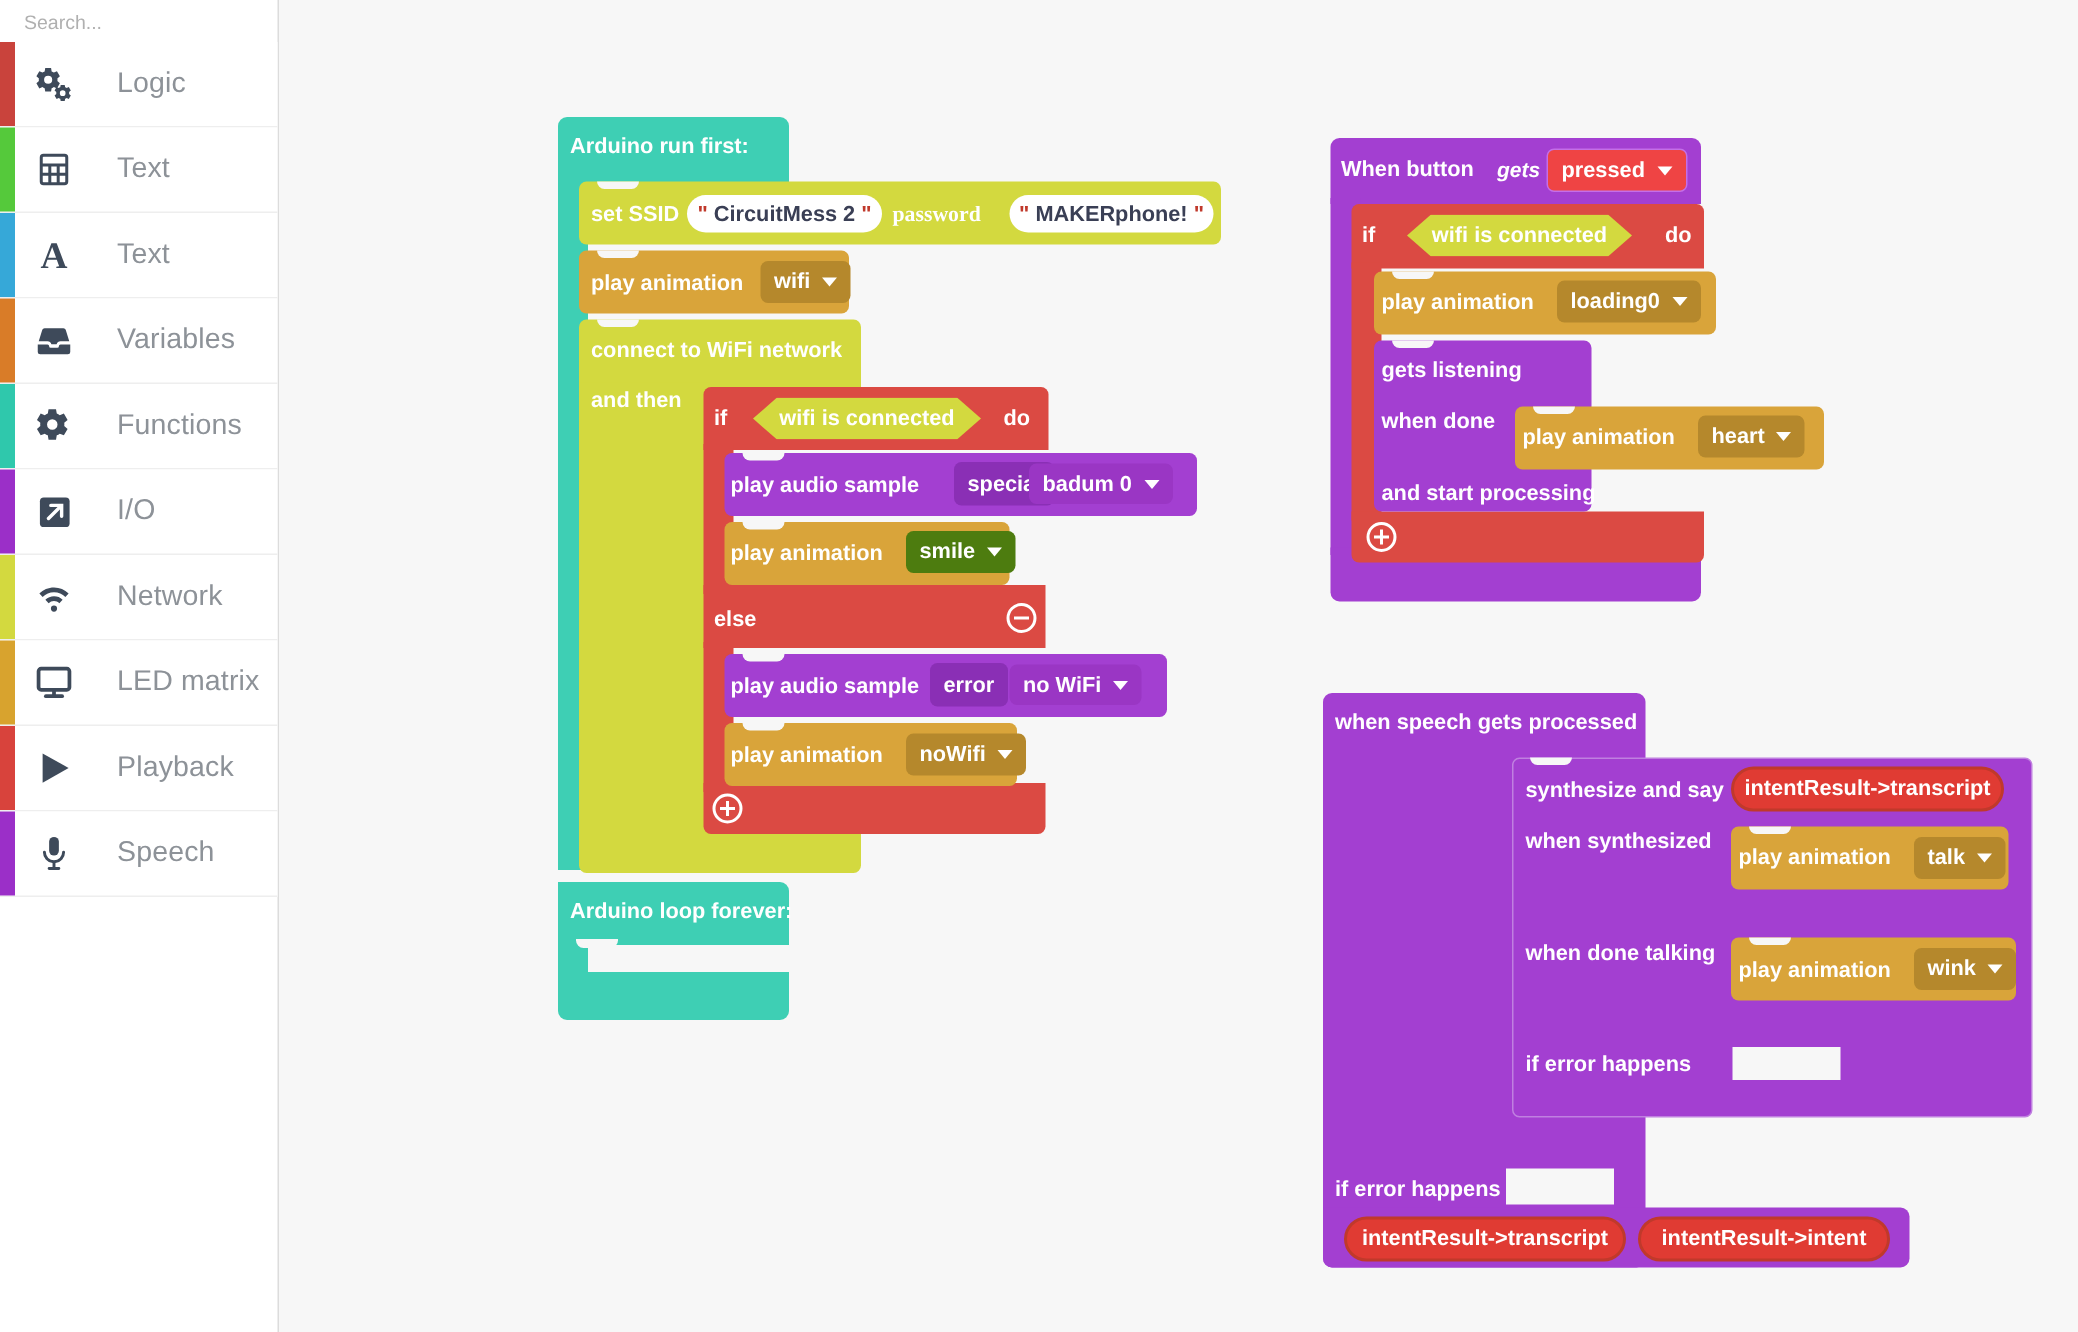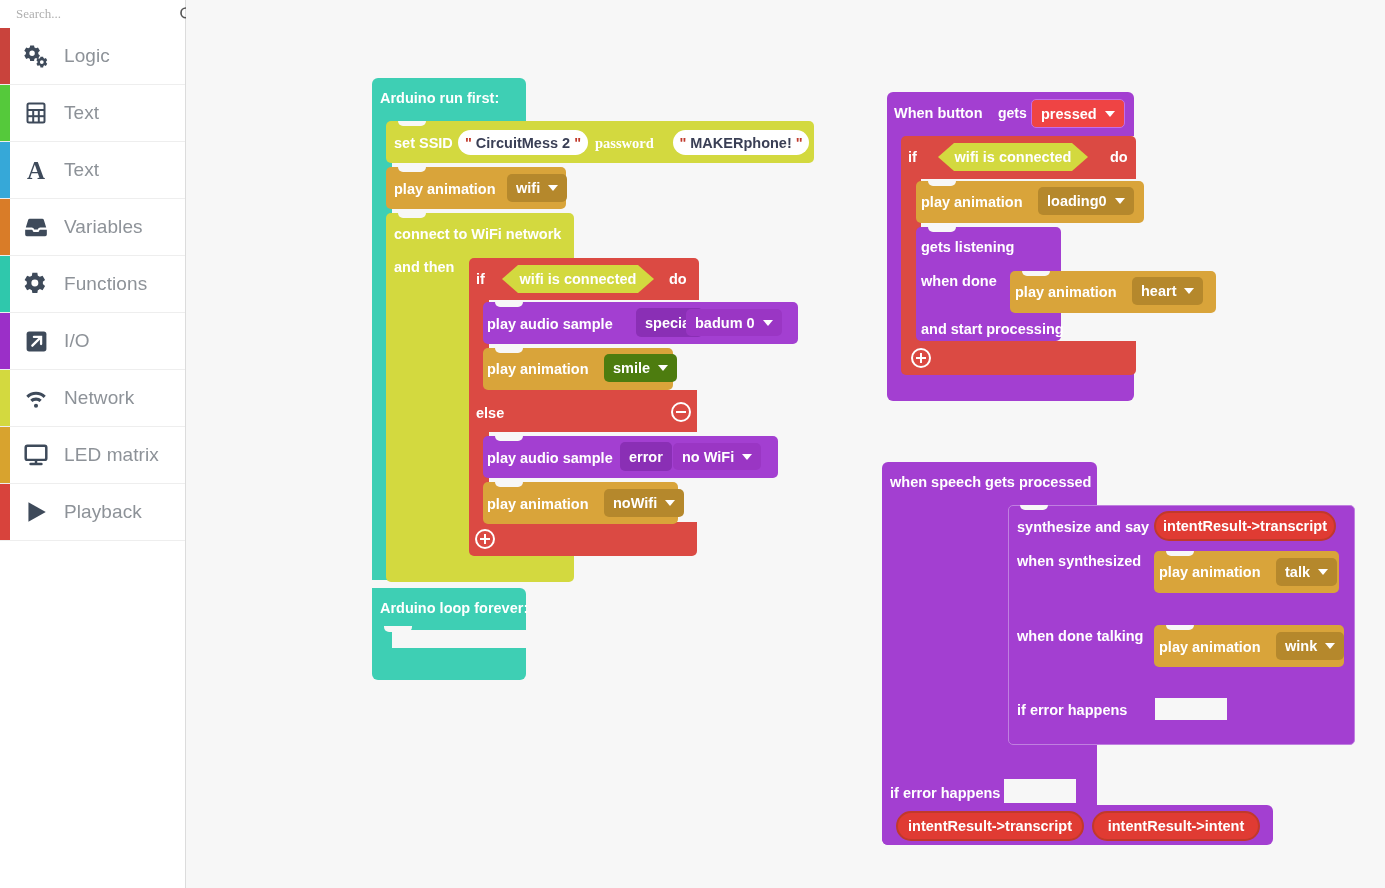--- a/index.html
+++ b/index.html
@@ -16,47 +16,47 @@
     position:absolute;left:0;top:0;width:186px;height:888px;
     background:#ffffff;border-right:1px solid #dcdcdc;
     box-sizing:border-box;
   }
   #searchbar{
     height:28px;display:flex;align-items:center;
     padding:0 12px 0 14px;box-sizing:border-box;
   }
   #searchbar input{
     border:0;outline:0;flex:1;font-size:13px;color:#9a9a9a;
-    font-family:Liberation Serif, serif;background:transparent;
+    font-family:Liberation Sans, sans-serif;background:transparent;
   }
   #searchbar input::placeholder{color:#b0b0b0;}
   .search-ico{width:18px;height:18px;color:#555;flex:0 0 auto;}
 
   .cat{
     position:relative;height:56px;display:flex;align-items:center;
     border-bottom:1px solid #eeeeee;cursor:pointer;background:#fff;
   }
   .cat .accent{position:absolute;left:0;top:0;bottom:0;width:10px;}
   .cat .ci{
     width:36px;margin-left:18px;display:flex;align-items:center;
     justify-content:center;color:#3e4a5a;flex:0 0 auto;
   }
   .cat .clabel{
-    margin-left:10px;font-size:19px;color:#8d9298;font-weight:400;
+    margin-left:24px;font-size:19px;color:#8d9298;font-weight:400;
     letter-spacing:.1px;
   }
 
   
   #canvas{position:absolute;left:186px;top:0;right:0;bottom:0;background:#f7f7f7;}
   .blk{position:absolute;box-sizing:border-box;}
   .lbl{
     position:absolute;color:#fff;font-weight:bold;font-size:14.5px;
     white-space:nowrap;font-family:"Liberation Sans", sans-serif;
   }
-  .lbl.sm{font-size:14px;}
+  .lbl.sm{font-size:14px;font-style:italic;}
   
   .dd{
     position:absolute;border-radius:5px;display:flex;align-items:center;
     padding:0 9px;color:#fff;font-weight:bold;font-size:14.5px;
     white-space:nowrap;box-sizing:border-box;cursor:pointer;
   }
   .dd .car{
     display:inline-block;margin-left:8px;width:0;height:0;
     border-left:5px solid transparent;border-right:5px solid transparent;
     border-top:6px solid #fff;
@@ -199,20 +199,30 @@
         <div class="clabel">LED matrix</div>
       </div>
       <div class="cat">
         <div class="accent" style="background: rgb(216, 67, 60);"></div>
         <div class="ci">
           <svg viewBox="0 0 24 24" width="26" height="26" fill="currentColor">
             <polygon points="5,3 21,12 5,21"></polygon>
           </svg>
         </div>
         <div class="clabel">Playback</div>
+      </div>
+      <div class="cat">
+        <div class="accent" style="background: rgb(155, 47, 200);"></div>
+        <div class="ci">
+          <svg viewBox="0 0 24 24" width="26" height="26" fill="currentColor">
+            <rect x="9" y="1.8" width="6" height="11.5" rx="3"></rect>
+            <path d="M5.2 11.2a.9.9 0 0 1 1.8 0 5 5 0 0 0 10 0 .9.9 0 0 1 1.8 0 6.8 6.8 0 0 1-5.9 6.7v2.4h2.1a.9.9 0 0 1 0 1.8H9a.9.9 0 0 1 0-1.8h2.1v-2.4a6.8 6.8 0 0 1-5.9-6.7z"></path>
+          </svg>
+        </div>
+        <div class="clabel">Speech</div>
       </div>
     </div>
 </div>
 
 <div id="canvas">
 
   <div class="blk" style="left:186px;top:78px;width:154px;height:44px;background:#3ecfb4;border-radius:6px 6px 0 0;"></div>
   <div class="blk" style="left:186px;top:118px;width:20px;height:462px;background:#3ecfb4;"></div>
   <div class="lbl" style="left:194px;top:90px;">Arduino run first:</div>
 

